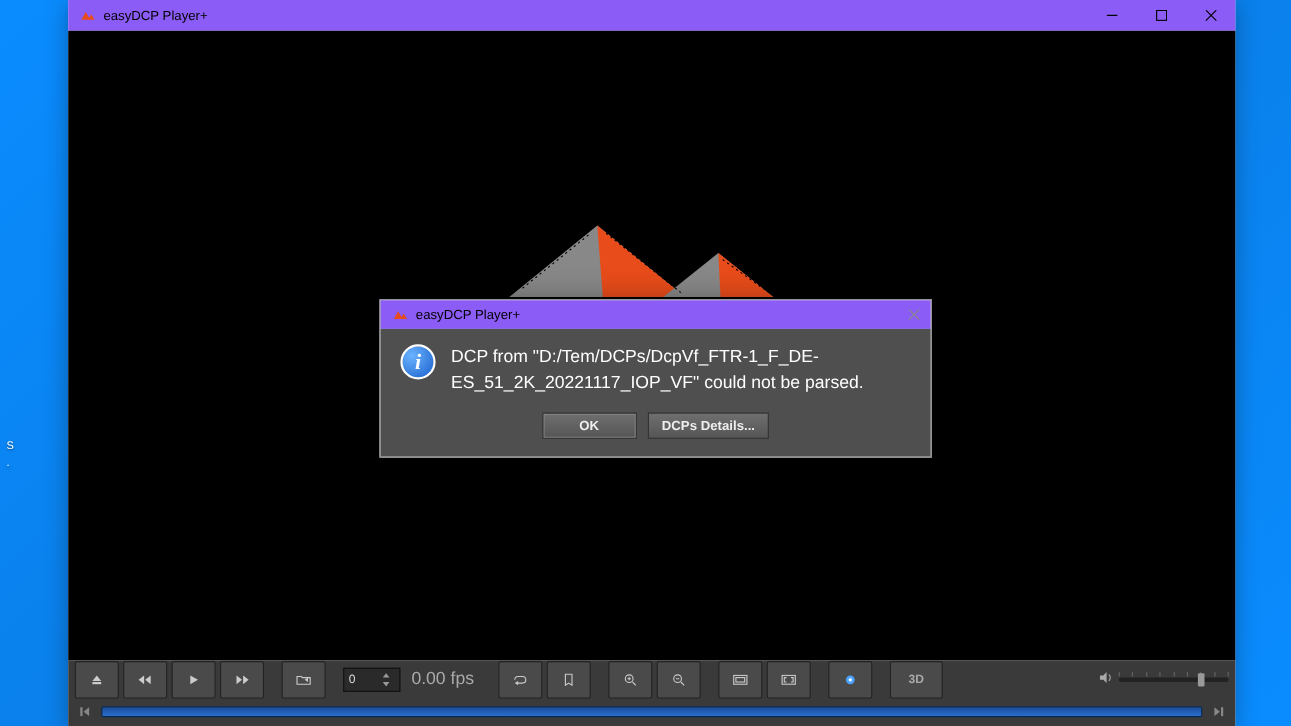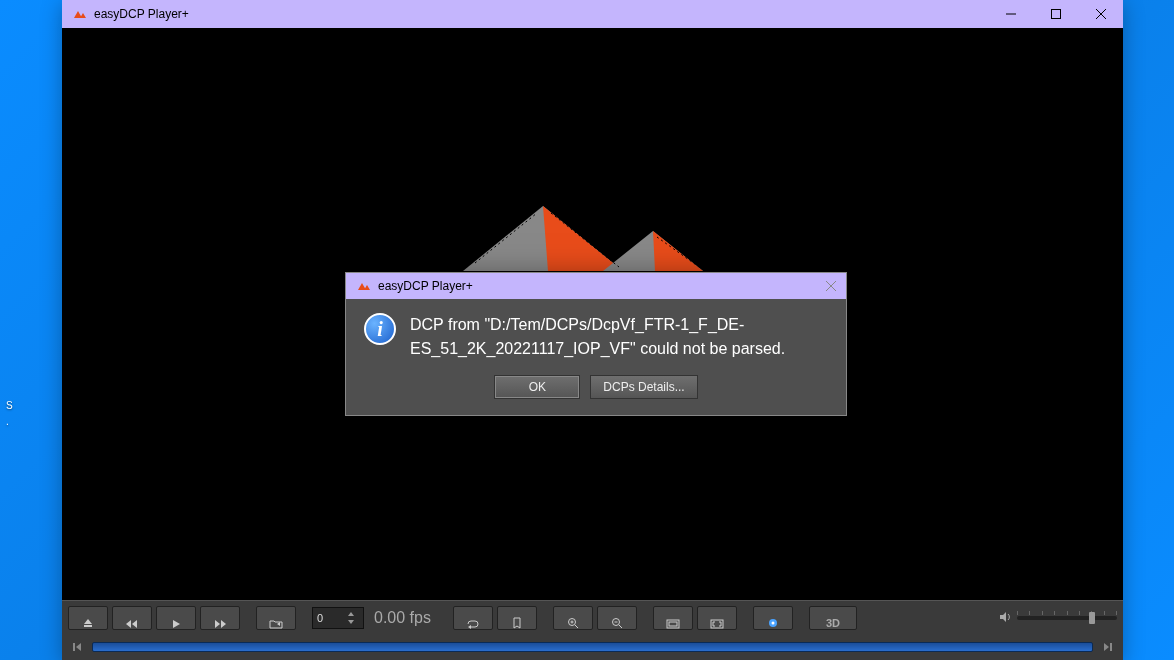--- a/index.html
+++ b/index.html
@@ -5,21 +5,21 @@
 * { box-sizing: border-box; margin: 0; padding: 0; font-family: "Segoe UI", Tahoma, sans-serif; }
 body { width: 1174px; height: 660px; background: linear-gradient(135deg, #0a8cff 0%, #0a7de5 50%, #0a8cff 100%); overflow: hidden; position: relative; }
 
 .window {
   position: absolute; left: 62px; top: 0; width: 1061px; height: 660px;
   background: #fff; box-shadow: 0 4px 20px rgba(0,0,0,.3);
   display: flex; flex-direction: column;
 }
 
 .titlebar {
-  height: 28px; background: #c4b5fd; display: flex; align-items: center;
+  height: 28px; background: #8b5cf6; display: flex; align-items: center;
   padding-left: 10px;
 }
 .titlebar .app-icon { width: 16px; height: 16px; margin-right: 6px; }
 .titlebar .title { font-size: 12px; color: #000; flex: 1; }
 .winbtns { display: flex; height: 100%; }
 .winbtn { width: 45px; height: 100%; display: flex; align-items: center; justify-content: center; cursor: pointer; }
 .winbtn svg { width: 10px; height: 10px; }
 
 .video-area {
   flex: 1; background: #000; position: relative; overflow: hidden;
@@ -30,22 +30,22 @@
 }
 
 .controls {
   height: 60px; background: #3a3a3a; border-top: 1px solid #555;
   display: flex; flex-direction: column;
 }
 .toolbar-row {
   height: 34px; display: flex; align-items: center; gap: 4px; padding: 0 6px;
 }
 .tbtn {
-  width: 40px; height: 24px; background: #4a4a4a; border: 1px solid #222;
-  border-radius: 2px; display: flex; align-items: flex-end; justify-content: center;
+  width: 40px; height: 34px; background: #4a4a4a; border: 1px solid #222;
+  border-radius: 2px; display: flex; align-items: center; justify-content: center;
   cursor: pointer; color: #ccc;
 }
 .tbtn.wide { width: 48px; }
 .sep { width: 8px; }
 .spinner {
   width: 52px; height: 22px; background: #2a2a2a; border: 1px solid #111;
   color: #ddd; font-size: 11px; padding: 2px 4px; display: flex; align-items: center;
 }
 .spinner input { background: transparent; border: none; color: #ddd; width: 30px; font-size: 11px; outline: none; }
 .fps { color: #aaa; font-size: 16px; padding: 0 6px; }
@@ -85,21 +85,21 @@
   background: radial-gradient(circle at 30% 30%, #6ab3ff, #1a5fcc);
   border: 2px solid #fff; display:flex;align-items:center;justify-content:center;
   color:#fff; font-family: Georgia, serif; font-style: italic; font-weight: bold;
   font-size: 20px; flex-shrink: 0;
 }
 .dialog .msg { font-size: 16px; line-height: 1.5; }
 .dialog .btns { display: flex; justify-content: center; gap: 10px; }
 .dbtn {
   min-width: 86px; height: 24px; background: linear-gradient(#6f6f6f,#555);
   border: 1px solid #333; color: #eee; font-size: 12px; cursor: pointer;
-  display:flex;align-items:center;justify-content:center;padding:0 12px;
+  display:flex;align-items:center;justify-content:center;padding:0 12px;font-weight:bold;
 }
 .dbtn.primary { box-shadow: inset 0 0 0 1px #888; }
 .dclose { width: 30px; display:flex;align-items:center;justify-content:center;color:#666;cursor:pointer;}
 
 .desk-icons{position:absolute;left:6px;top:398px;color:#fff;font-size:10px;line-height:1.6;text-shadow:0 1px 2px rgba(0,0,0,.5);}
 </style>
 </head>
 <body>
 
 <div class="desk-icons">

